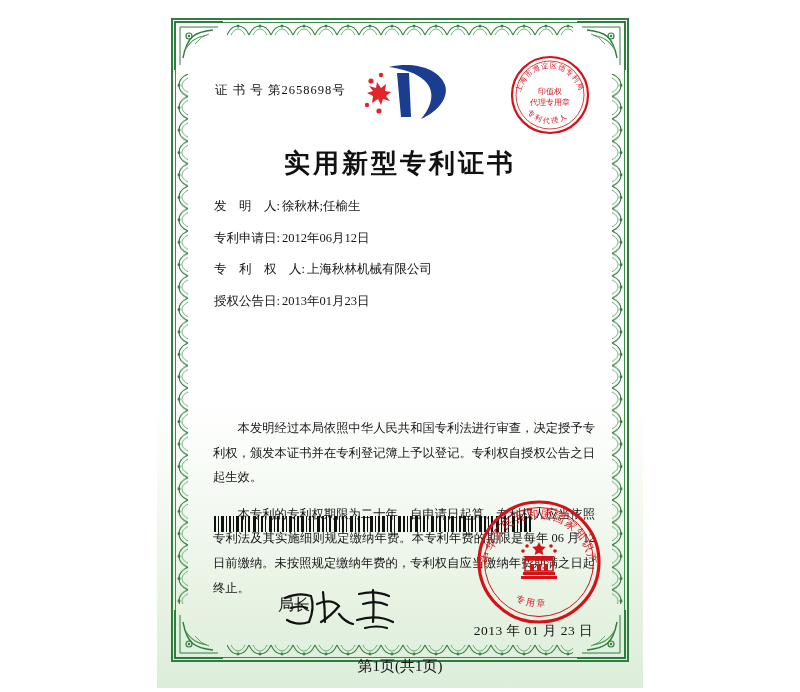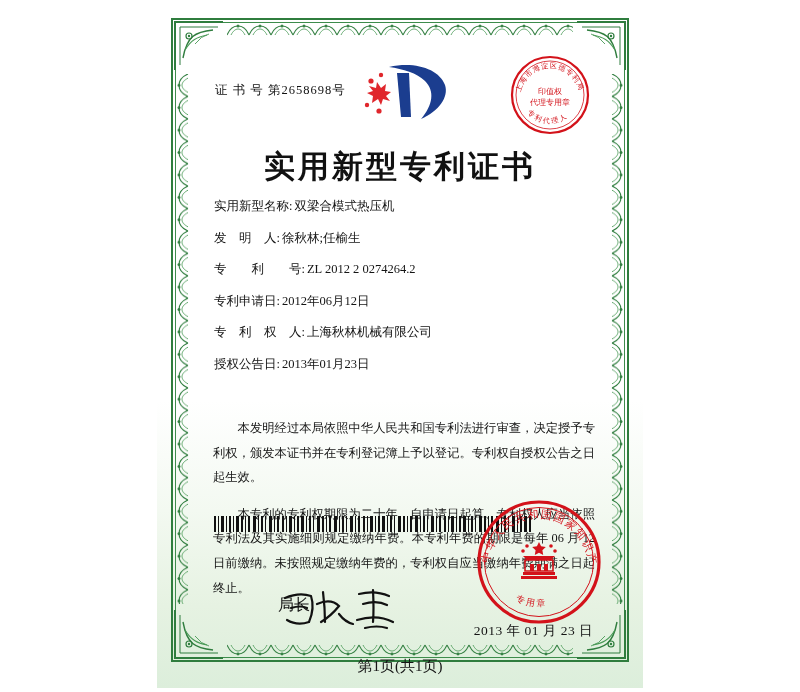--- a/index.html
+++ b/index.html
@@ -118,21 +118,21 @@
     width: 82px;
     height: 82px;
   }
 
   .title {
     position: absolute;
     left: 0;
     right: 0;
     top: 142px;
     text-align: center;
-    font-size: 31px;
+    font-size: 26px;
     font-weight: bold;
     letter-spacing: 3px;
     color: #111;
     font-family: Liberation Sans, sans-serif;
   }
 
   .fields {
     position: absolute;
     left: 57px;
     top: 196px;
@@ -326,27 +326,21 @@
         <text font-size="7.2" fill="#d3121a" font-family="DejaVu Sans, sans-serif" letter-spacing="2">
           <textPath href="#botArc" startOffset="14%">专利代理人</textPath>
         </text>
       </svg>
     </div>
 
     <div class="title">实用新型专利证书</div>
 
     <div class="fields">
       <div class="field">
-        <span class="lbl">实用新型名称:</span><span class="val">双梁合模式热压机</span>
-      </div>
-      <div class="field">
         <span class="lbl">发　明　人:</span><span class="val">徐秋林;任榆生</span>
-      </div>
-      <div class="field">
-        <span class="lbl">专　　利　　号:</span><span class="val">ZL 2012 2 0274264.2</span>
       </div>
       <div class="field">
         <span class="lbl">专利申请日:</span><span class="val">2012年06月12日</span>
       </div>
       <div class="field">
         <span class="lbl">专　利　权　人:</span><span class="val">上海秋林机械有限公司</span>
       </div>
       <div class="field">
         <span class="lbl">授权公告日:</span><span class="val">2013年01月23日</span>
       </div>

